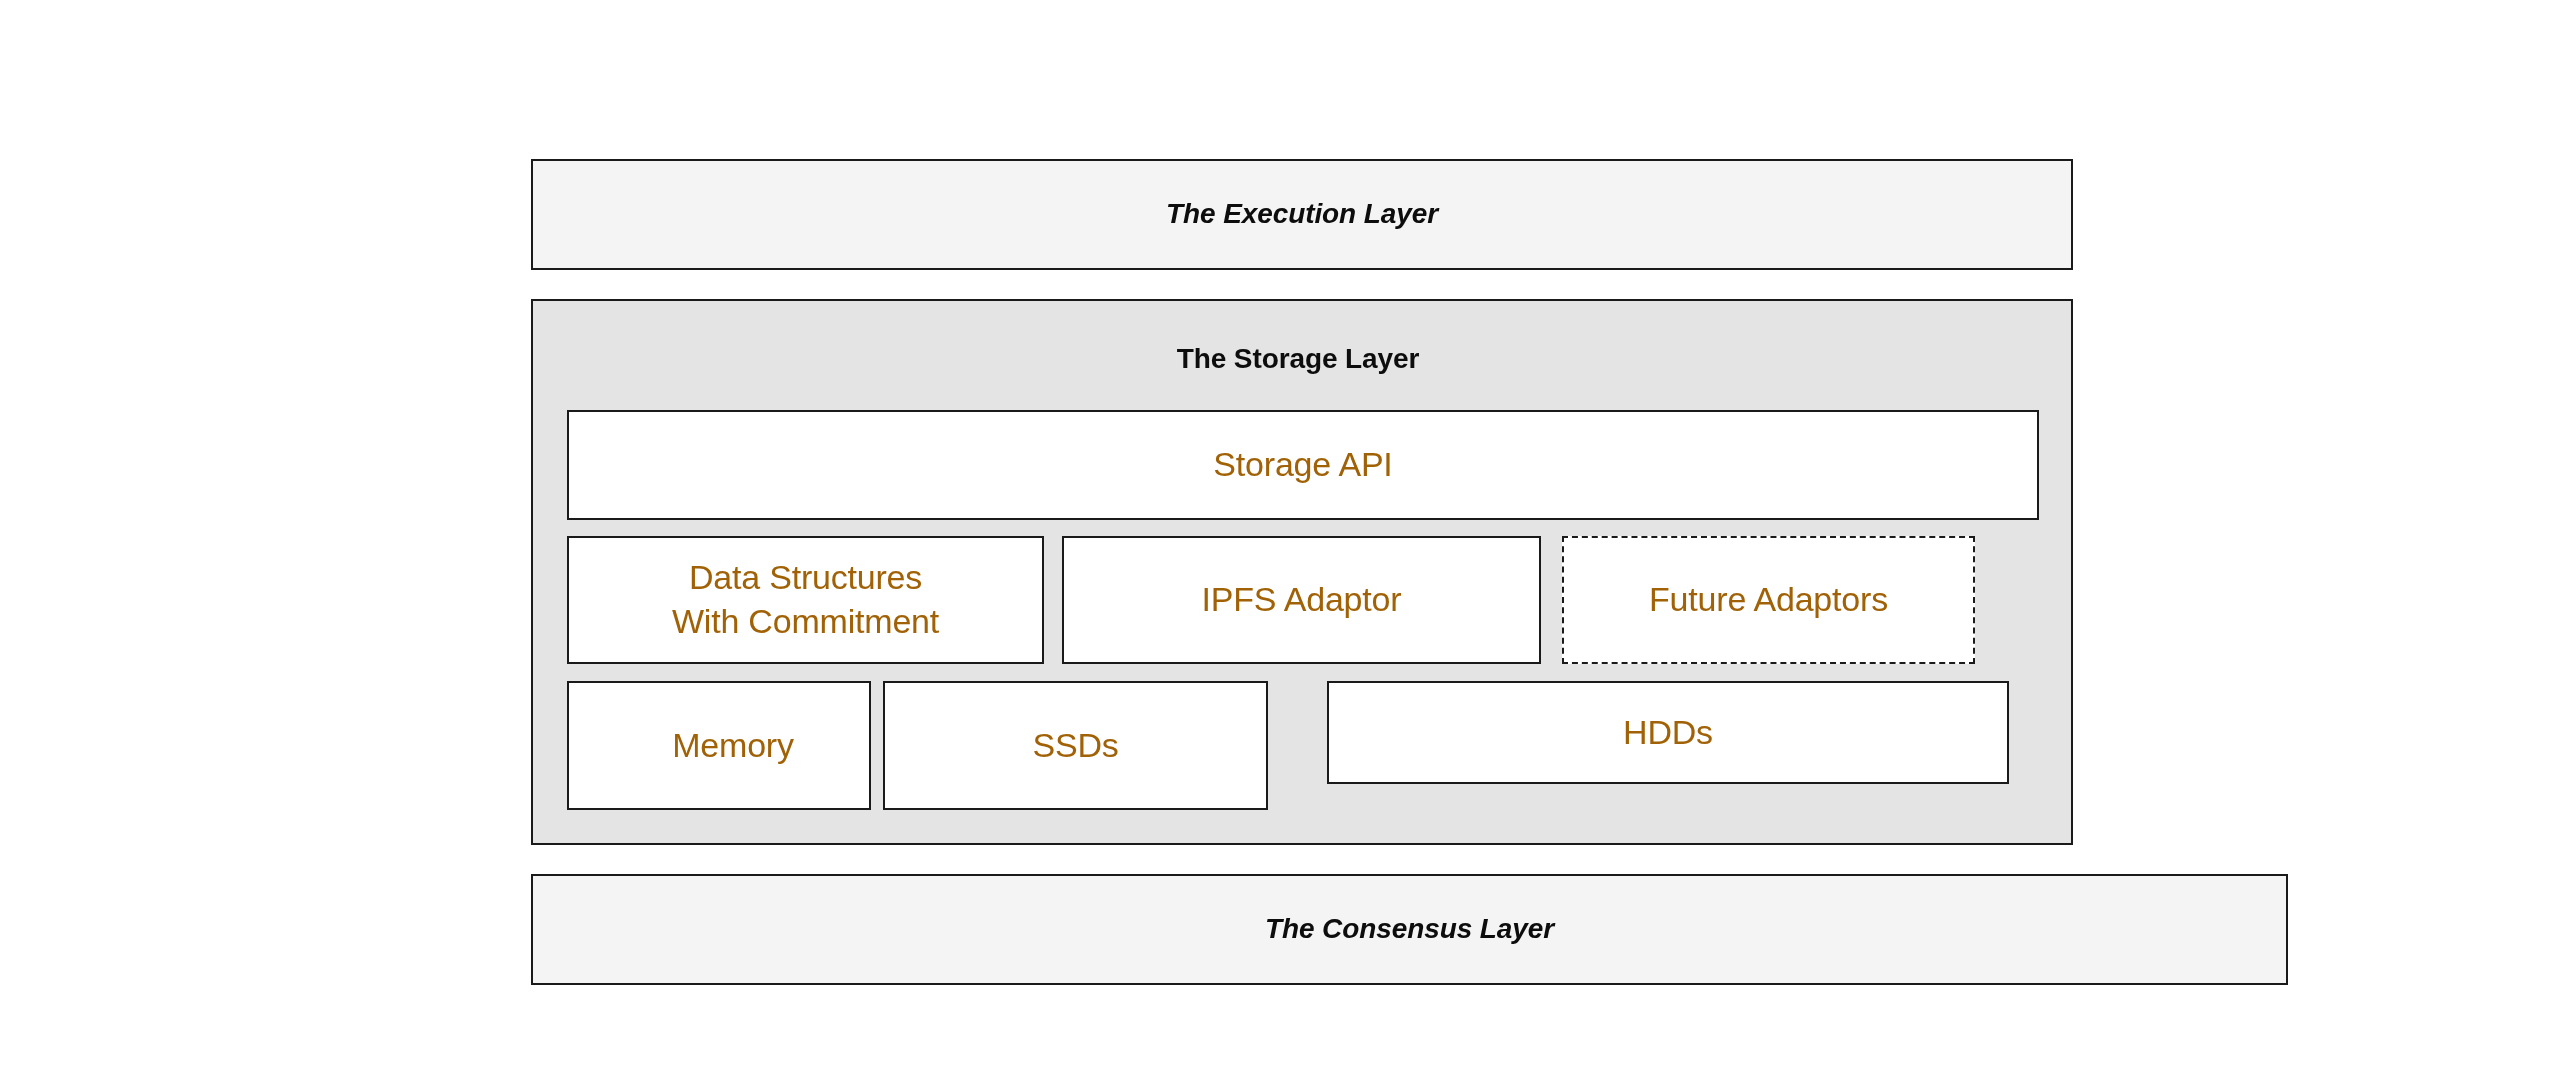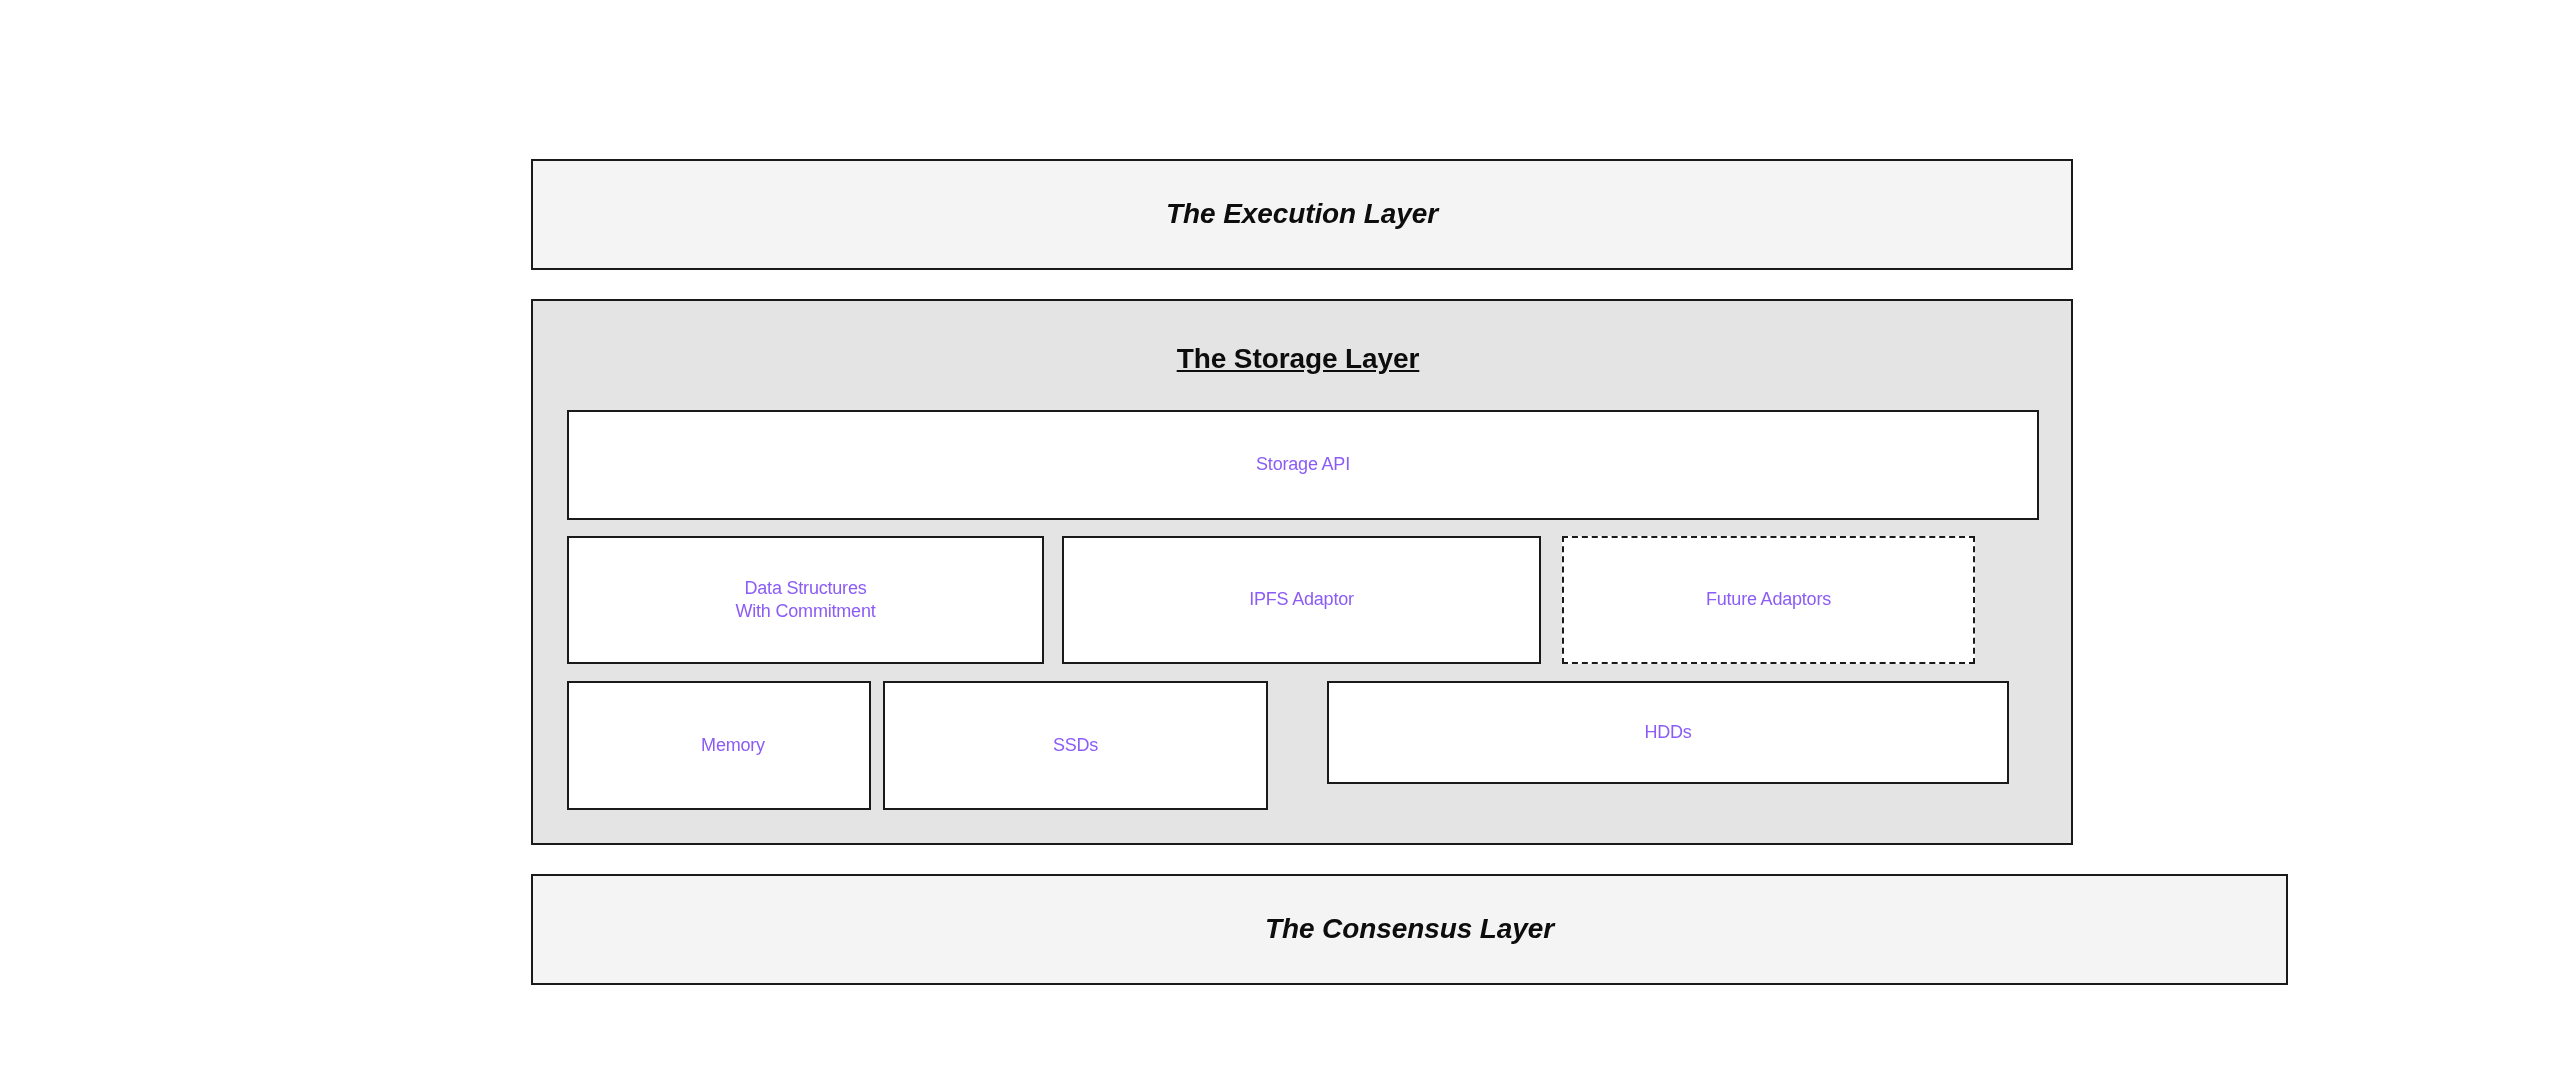--- a/index.html
+++ b/index.html
@@ -53,41 +53,40 @@
     text-align: center;
     white-space: nowrap;
     line-height: 1.1;
   }
 
   .storage-title {
     position: absolute;
     left: 0;
     right: 8px;
     top: 43px;
-    text-decoration: underline;
   }
 
   
   .cell {
     border: 2.8px solid #1a1a1a;
     background: #ffffff;
     display: flex;
     align-items: center;
     justify-content: center;
     text-align: center;
   }
   .cell.dashed {
     border: 2.8px dashed #1a1a1a;
   }
   .cell-label {
-    font-size: 18px;
+    font-size: 34px;
     font-weight: normal;
     line-height: 1.28;
     letter-spacing: -0.2px;
-    color: #8b5cf6;
+    color: #a16207;
   }
   .cell-label .ln { display: block; }
 </style>
 </head>
 <body>
 
 <div id="diagram-root">
 
   <div class="abs layer-band execution" style="left:531px; top:159px; width:1542px; height:111px;">
     <div class="layer-title">The Execution Layer</div>

